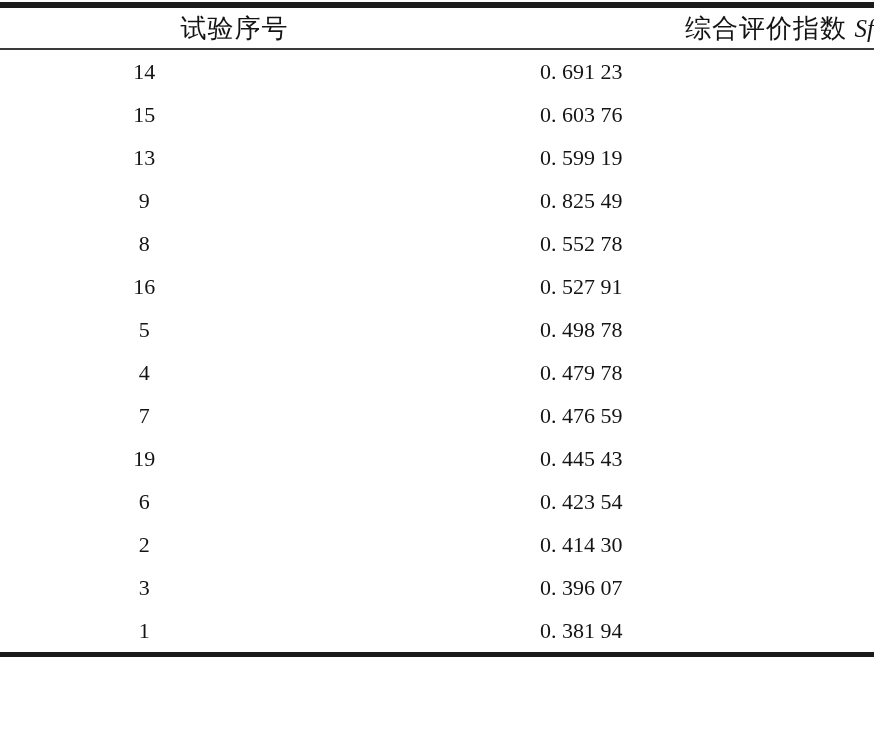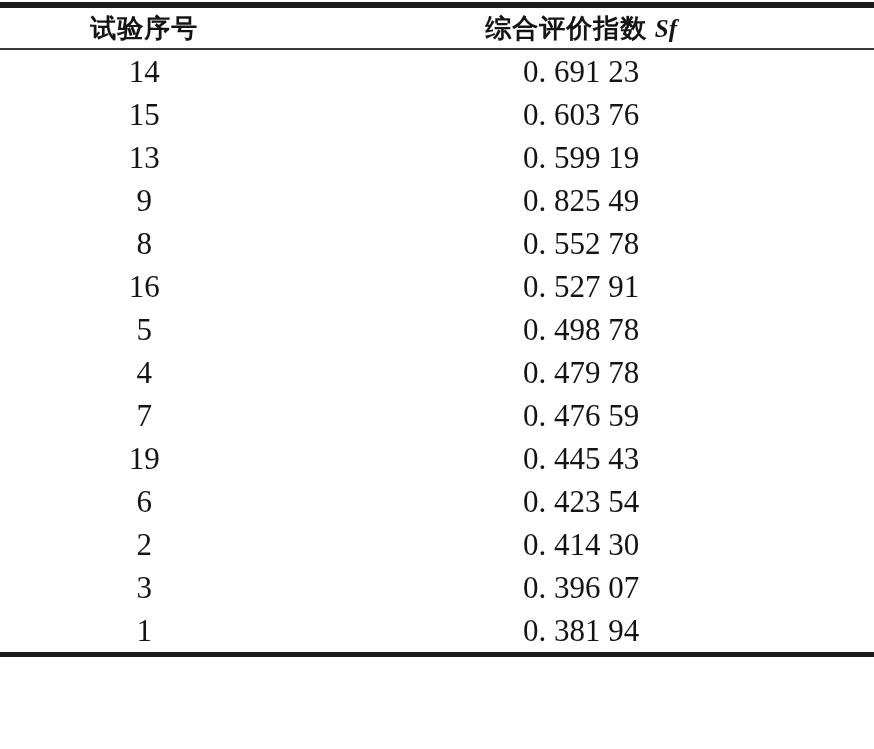--- a/index.html
+++ b/index.html
@@ -20,36 +20,36 @@
   table.three-line {
     width: 100%;
     border-collapse: collapse;
     table-layout: fixed;
     border-top: 6px solid #1b1b1b;
     border-bottom: 5px solid #1b1b1b;
   }
   col.col-trial { width: 33%; }
   col.col-sf    { width: 67%; }
   thead th {
-    font-weight: bold;
+    font-weight: normal;
     font-size: 26px;
     height: 40px;
     vertical-align: middle;
-    text-align: center;
+    text-align: right;
     border-bottom: 2px solid #3a3a3a;
     padding: 0;
     letter-spacing: 1px;
   }
   thead th .var {
     font-style: italic;
     letter-spacing: 0;
     font-size: 25px;
   }
   tbody td {
-    font-size: 31px;
+    font-size: 22px;
     height: 43px;
     text-align: center;
     vertical-align: middle;
     padding: 0;
     white-space: pre;
   }
 </style>
 </head>
 <body>
 

